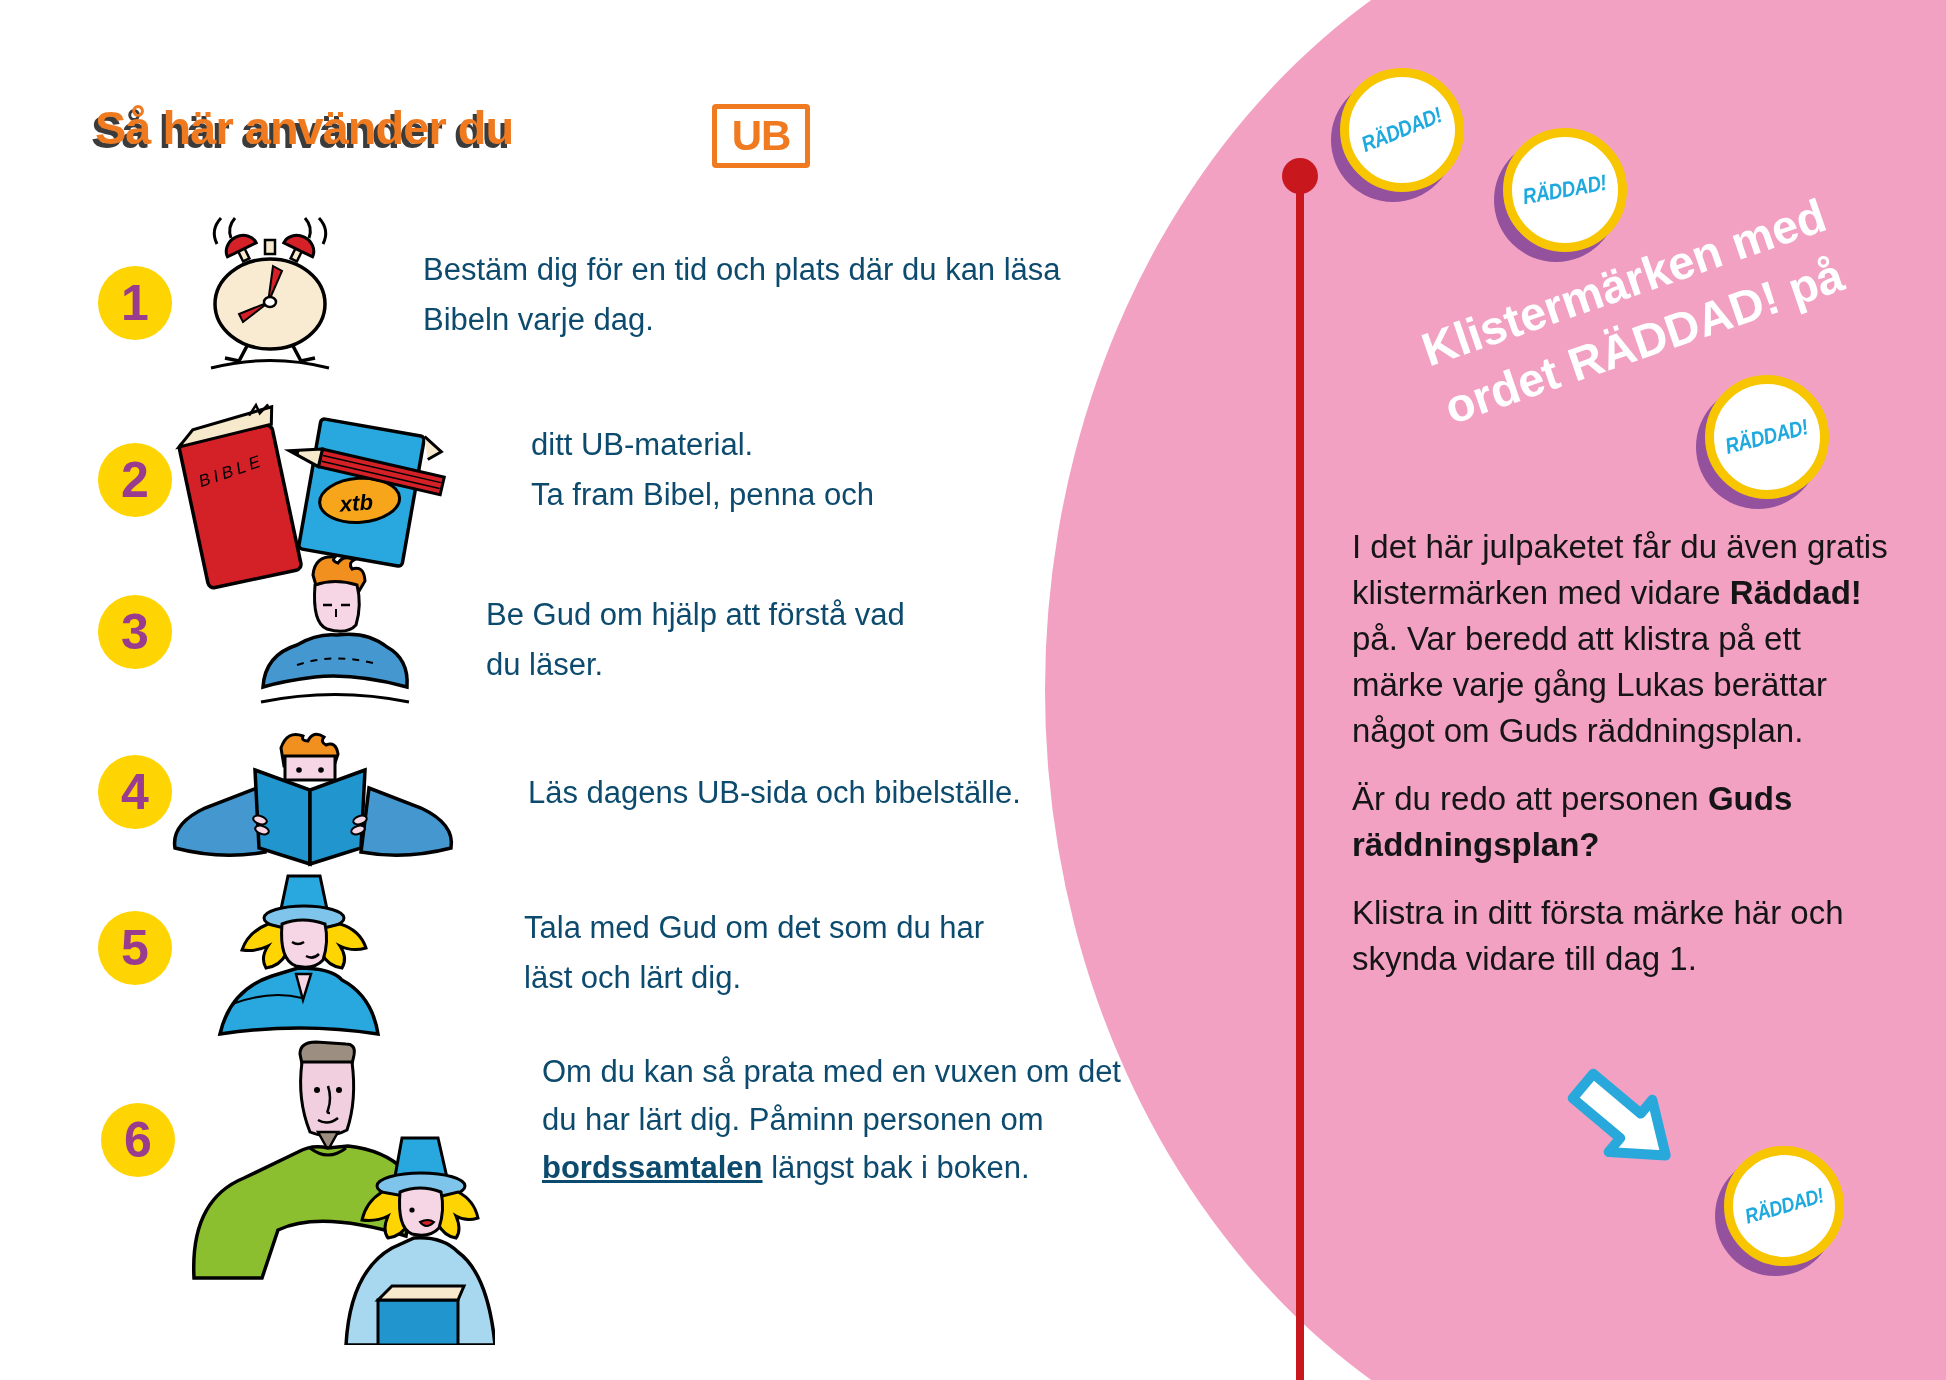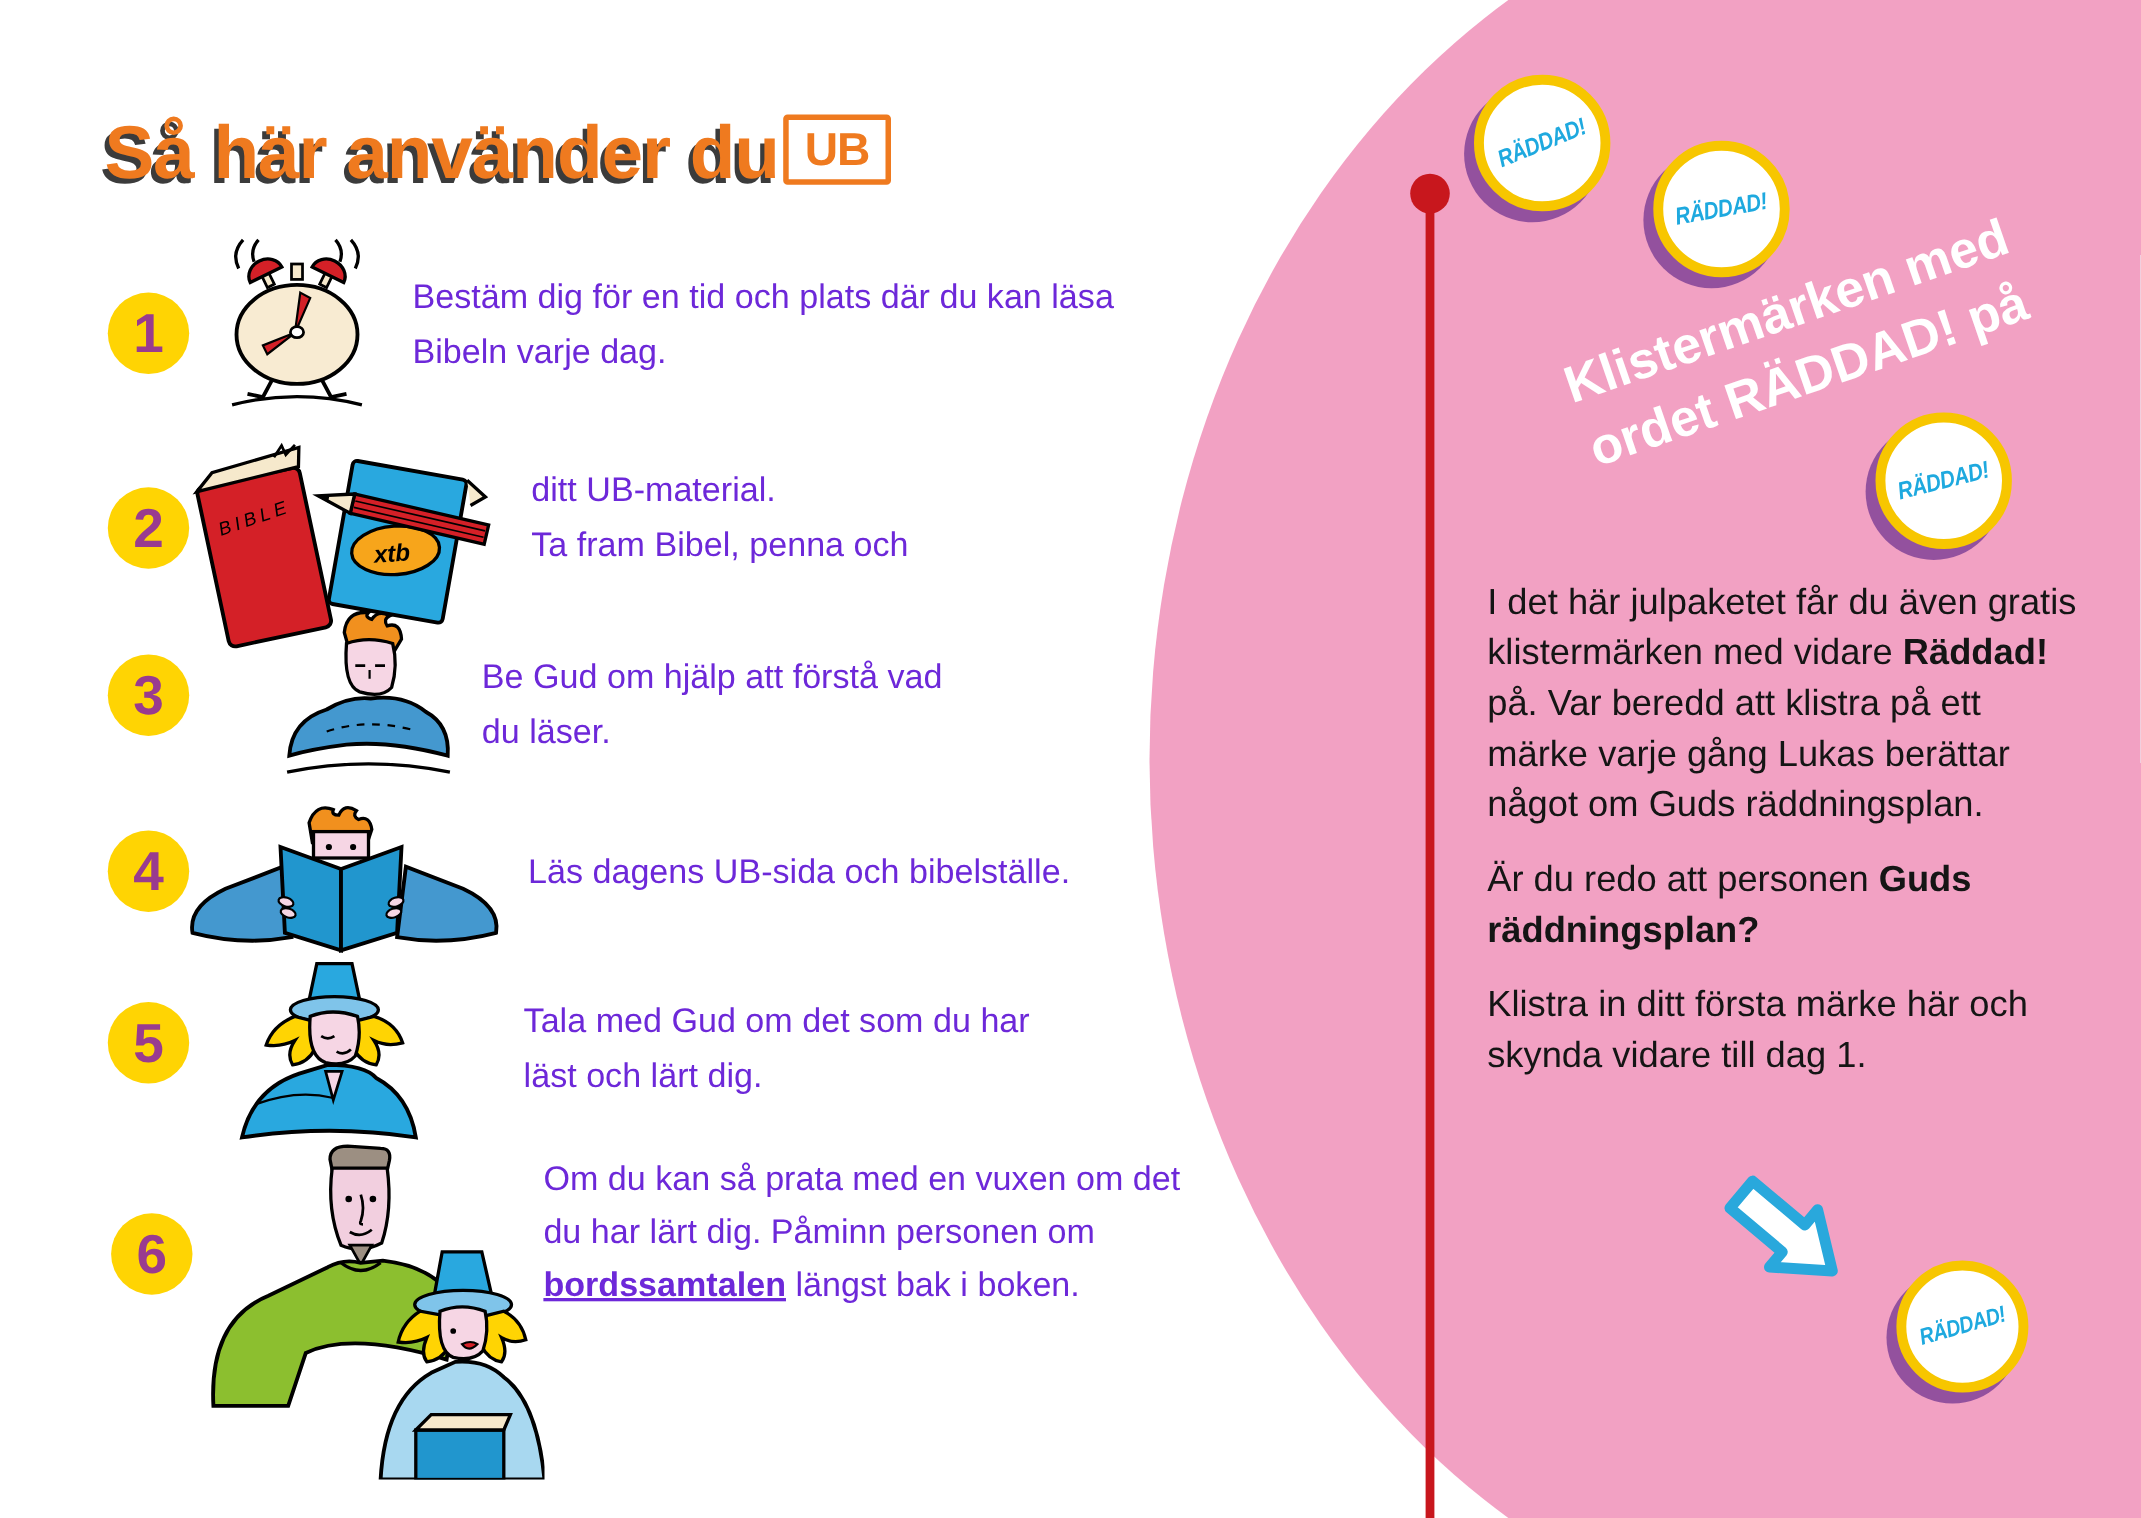--- a/index.html
+++ b/index.html
@@ -13,30 +13,30 @@
   .pin-head{left:1282px;top:158px;width:36px;height:36px;border-radius:50%;background:#C8171D;}
 
   
   .sticker{box-sizing:border-box;width:124px;height:124px;border-radius:50%;background:#fff;
            border:9px solid #F7C600;box-shadow:-9px 10px 0 #93519E;
            display:flex;align-items:center;justify-content:center;}
   .sticker span{font-style:italic;font-weight:700;font-size:22px;color:#1EA9DF;white-space:nowrap;
                 letter-spacing:-.5px;display:block;}
 
   
-  .title{left:95px;top:100px;font-size:68px;font-weight:700;color:#EF7A1F;letter-spacing:-1px;
+  .title{left:95px;top:100px;font-size:47px;font-weight:700;color:#EF7A1F;letter-spacing:-1px;
          text-shadow:-4px 4px 0 #3b3b3b;white-space:nowrap;}
   .ub-logo{left:712px;top:104px;width:98px;height:64px;box-sizing:border-box;border:5px solid #EF7A1F;
            border-radius:4px;display:flex;align-items:center;justify-content:center;background:#fff;}
   .ub-logo span{font-size:42px;font-weight:700;color:#EF7A1F;letter-spacing:-1px;}
 
   
   .num{width:74px;height:74px;border-radius:50%;background:#FFD403;color:#993B8F;
        display:flex;align-items:center;justify-content:center;font-size:50px;font-weight:700;}
-  .step-text{font-size:31px;line-height:50px;color:#6d28d9;white-space:nowrap;}
+  .step-text{font-size:31px;line-height:50px;color:#0c4a6e;white-space:nowrap;margin-left:48px;}
   .step-text b{font-weight:700;text-decoration:underline;}
 
   
   .rot-title{left:1344px;top:250px;width:580px;text-align:center;transform:rotate(-19deg);
              font-size:47px;line-height:62px;font-weight:700;color:#ffffff;white-space:nowrap;}
   .body-col{left:1352px;top:524px;width:600px;color:#151515;}
   .bl{font-size:33px;line-height:46px;white-space:nowrap;}
   .bl b{font-weight:700;}
   .pgap{margin-top:22px;}
 </style>

